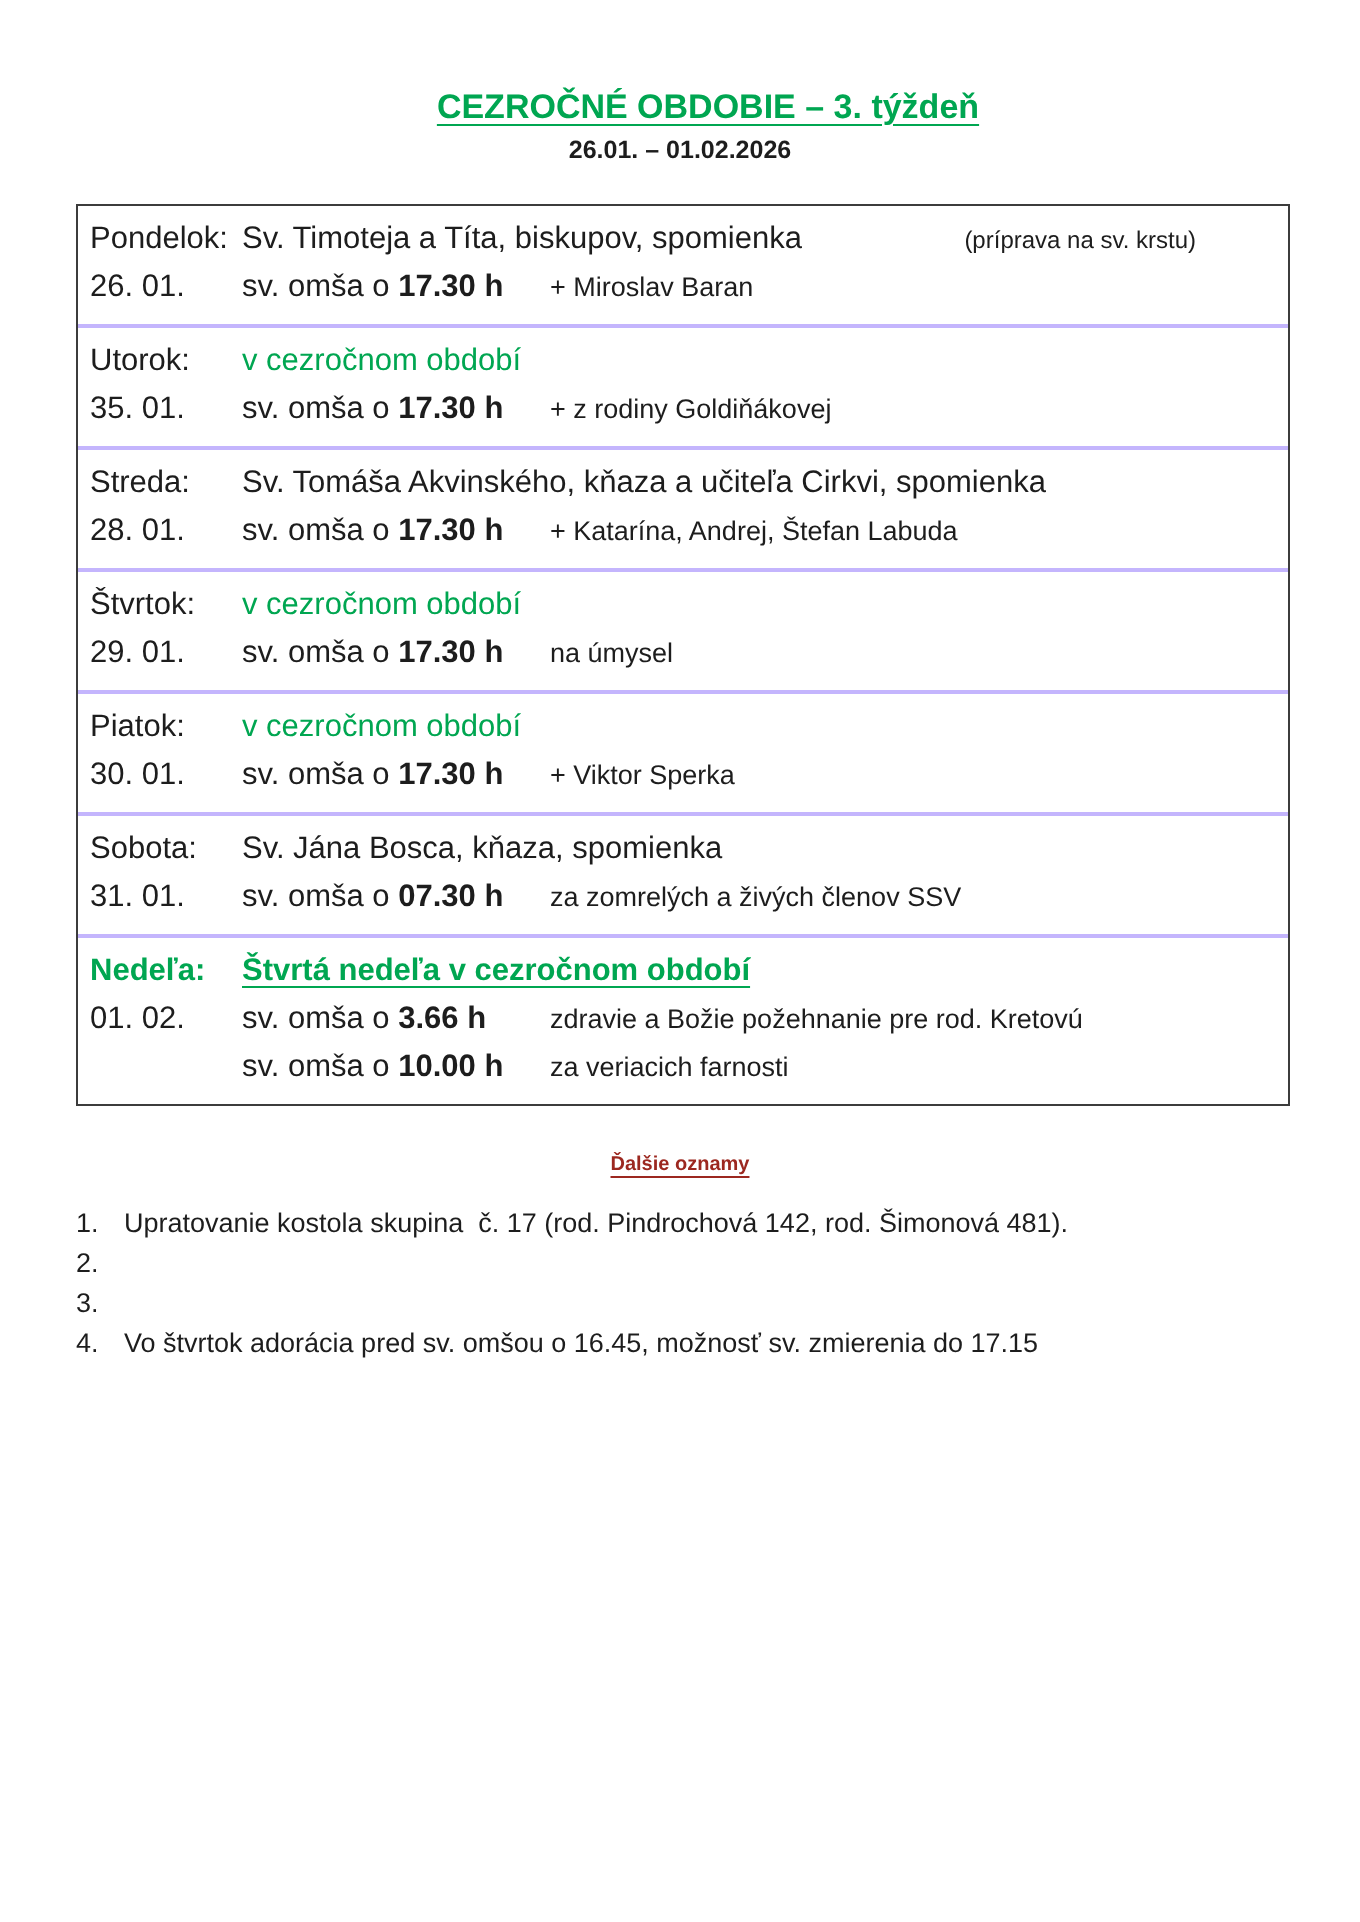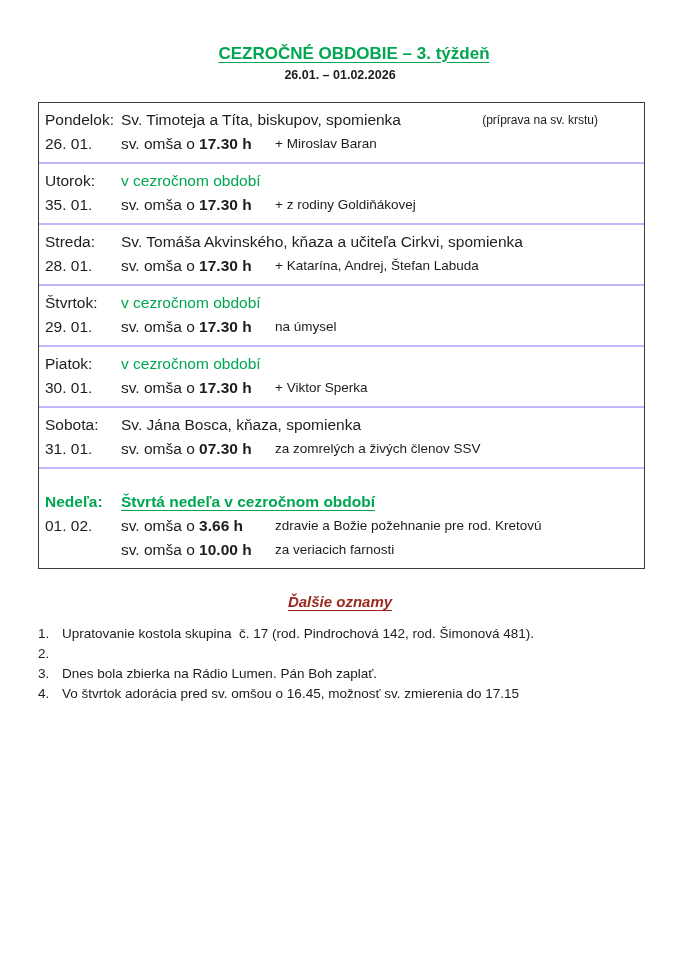--- a/index.html
+++ b/index.html
@@ -21,42 +21,42 @@
     margin-bottom:20px;
   }
 
   
   .schedule{
     margin:0 35px 0 38px;
     border:1.5px solid #3c3c3c;
   }
   .row{padding:5px 6px 6px 6px;}
   .row + .row{border-top:2px solid #c4b5fd;}
-  .line{display:flex;align-items:flex-end;line-height:24px;}
+  .line{display:flex;align-items:flex-start;line-height:24px;}
   .col-day{flex:0 0 76px;font-size:15.5px;}
   .feast{font-size:15.5px;}
   .feast-green{color:#00A651;}
-  .day-sun{color:#00A651;font-weight:bold;margin-top:16px;}
+  .day-sun{color:#00A651;font-weight:bold;}
   .feast-sun{
     color:#00A651;font-weight:bold;
     text-decoration:underline;text-underline-offset:3px;
   }
   .note{
     margin-left:auto;margin-right:40px;font-size:12px;color:#1d1d1d;
     white-space:nowrap;
   }
   .mass{flex:0 0 154px;font-size:15.5px;white-space:nowrap;}
   .mass b{font-weight:bold;}
   .intent{font-size:13.5px;}
 
   
   .ann-title{
     margin:24px 0 14px 0;text-align:center;
-    font-size:15px;font-weight:bold;color:#9C2820;
-    text-decoration:underline;text-underline-offset:3px;font-style:italic;
+    font-size:10px;font-weight:bold;color:#9C2820;
+    text-decoration:underline;text-underline-offset:3px;
   }
   .ann-list{margin:0 0 0 38px;}
   .ann-item{display:flex;line-height:20px;font-size:13.5px;}
   .ann-num{flex:0 0 24px;}
   .ann-text{width:560px;white-space:pre-wrap;}
 </style>
 </head>
 <body>
 
 <div class="page">
@@ -163,21 +163,20 @@
   <div class="ann-list">
     <div class="ann-item">
       <span class="ann-num">1.</span>
       <span class="ann-text">Upratovanie kostola skupina  č. 17 (rod. Pindrochová 142, rod. Šimonová 481).</span>
     </div>
     <div class="ann-item">
       <span class="ann-num">2.</span>
     </div>
     <div class="ann-item">
       <span class="ann-num">3.</span>
-      <span class="ann-text">Dnes bola zbierka na Rádio Lumen. Pán Boh zaplať.</span>
     </div>
     <div class="ann-item">
       <span class="ann-num">4.</span>
       <span class="ann-text">Vo štvrtok adorácia pred sv. omšou o 16.45, možnosť sv. zmierenia do 17.15</span>
     </div>
   </div>
 
 </div>
 
 </body></html>

